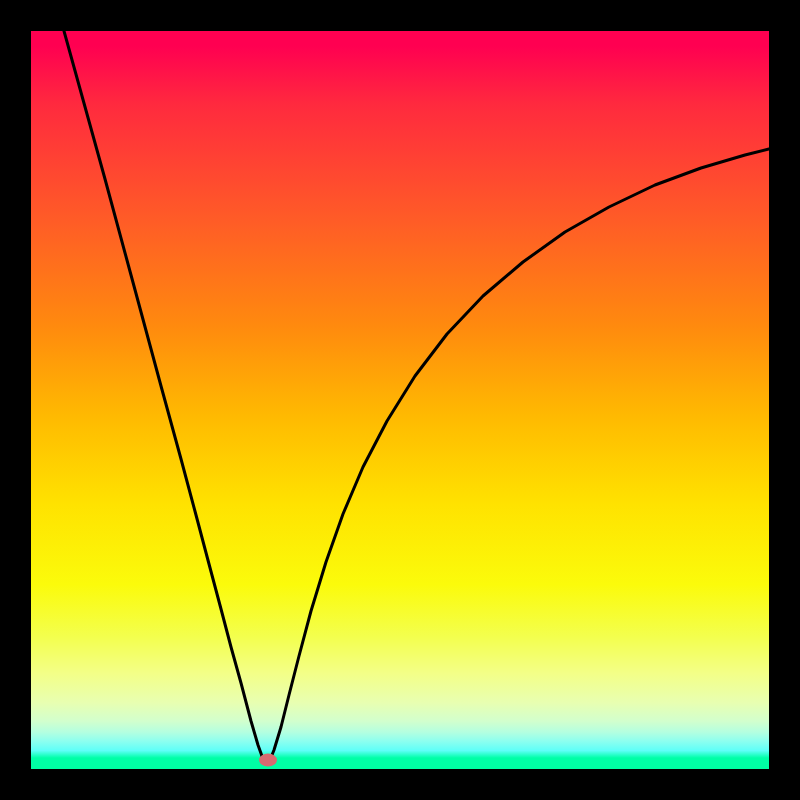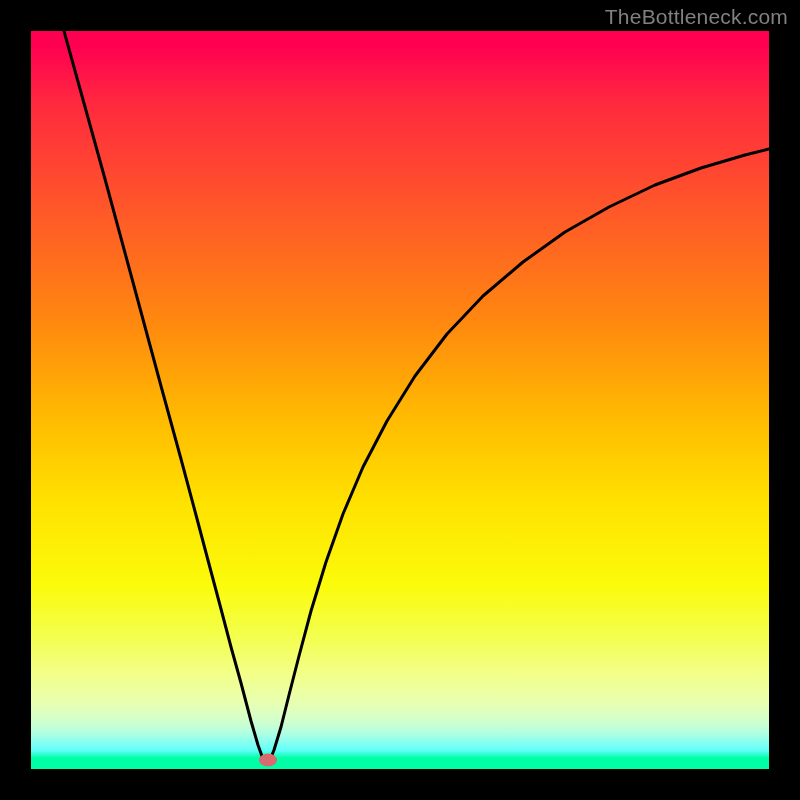--- a/index.html
+++ b/index.html
@@ -113,14 +113,13 @@
                L 578 176
                L 624 154
                L 670 137
                L 714 124
                L 738 118" fill="none" stroke="#000" stroke-width="3" stroke-linejoin="round" stroke-linecap="round"></path>
     </svg>
 
     <div class="dot" style="left:237px; top:729px;"></div>
   </div>
 
-  <div class="watermark">TheBottleneck.com</div>
 </div>
 
 </body></html>

